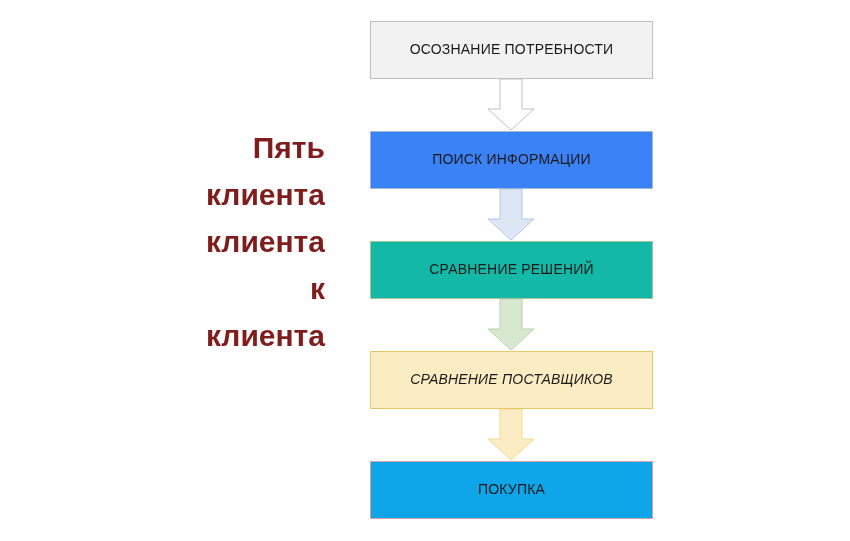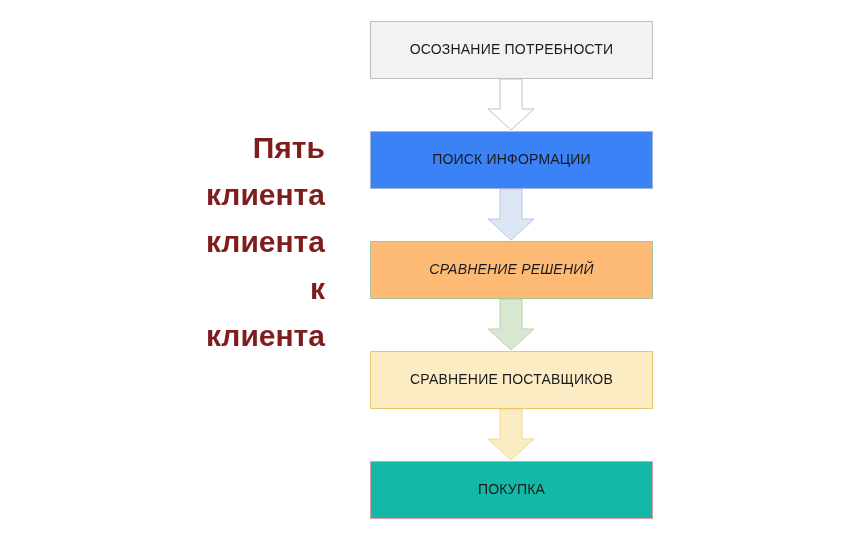--- a/index.html
+++ b/index.html
@@ -109,38 +109,38 @@
     <div class="stage" style="top:110px; background:#3b82f6; border-color:#9fb6d8;">
       <span class="stage-label">ПОИСК ИНФОРМАЦИИ</span>
     </div>
 
     <div class="arrow" style="top:168px;">
       <svg viewBox="0 0 48 52" xmlns="http://www.w3.org/2000/svg">
         <polygon points="13,0 35,0 35,30 47,30 24,51 1,30 13,30" fill="#dce6f4" stroke="#b4c8e3" stroke-width="1"></polygon>
       </svg>
     </div>
 
-    <div class="stage" style="top:220px; background:#fdba74; border-color:#a9c49a;font-style:italic;">
+    <div class="stage" style="top:220px; background:#14b8a6; border-color:#a9c49a;">
       <span class="stage-label">СРАВНЕНИЕ РЕШЕНИЙ</span>
     </div>
 
     <div class="arrow" style="top:278px;">
       <svg viewBox="0 0 48 52" xmlns="http://www.w3.org/2000/svg">
         <polygon points="13,0 35,0 35,30 47,30 24,51 1,30 13,30" fill="#d8e7d0" stroke="#bad3ac" stroke-width="1"></polygon>
       </svg>
     </div>
 
-    <div class="stage" style="top:330px; background:#fcecc4; border-color:#e8c96a;">
+    <div class="stage" style="top:330px; background:#fcecc4; border-color:#e8c96a;font-style:italic;">
       <span class="stage-label">СРАВНЕНИЕ ПОСТАВЩИКОВ</span>
     </div>
 
     <div class="arrow" style="top:388px;">
       <svg viewBox="0 0 48 52" xmlns="http://www.w3.org/2000/svg">
         <polygon points="13,0 35,0 35,30 47,30 24,51 1,30 13,30" fill="#fcecc4" stroke="#f0d98f" stroke-width="1"></polygon>
       </svg>
     </div>
 
-    <div class="stage" style="top:440px; background:#14b8a6; border-color:#d9a0a4;">
+    <div class="stage" style="top:440px; background:#0ea5e9; border-color:#d9a0a4;">
       <span class="stage-label">ПОКУПКА</span>
     </div>
 
   </div>
 </div>
 
 </body></html>

